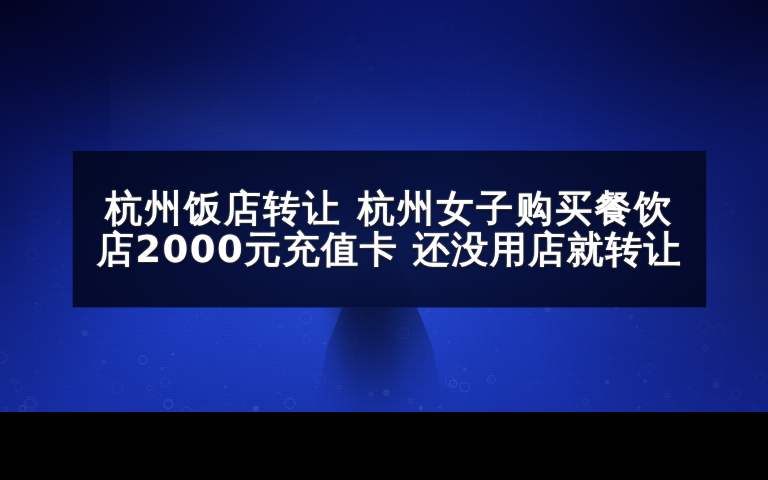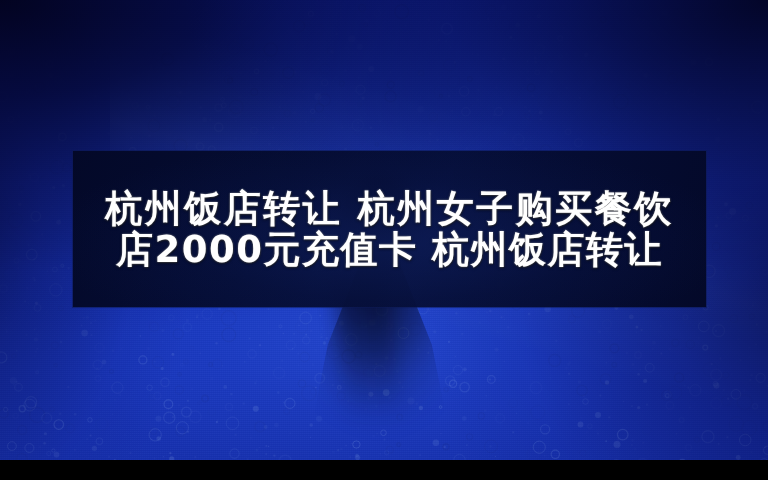--- a/index.html
+++ b/index.html
@@ -4,21 +4,21 @@
 <title>News Banner</title>
 <style>
   html, body {
     margin: 0;
     padding: 0;
     background: #000;
   }
   #stage {
     position: relative;
     width: 768px;
-    height: 460px;
+    height: 412px;
     overflow: hidden;
     background: #0a1a6e;
     font-family: "Liberation Sans", "DejaVu Sans", sans-serif;
   }
 
   
   .bg-layer {
     position: absolute;
     inset: 0;
     pointer-events: none;
@@ -1791,17 +1791,17 @@
 
   <div class="silhouette">
     <div class="sil-body"></div>
     <div class="sil-wisp"></div>
     <div class="sil-head"></div>
   </div>
 
   <div class="banner">
     <div class="banner-text">
       <div class="headline-line line-1">杭州饭店转让 杭州女子购买餐饮</div>
-      <div class="headline-line line-2">店2000元充值卡 杭州饭店转让</div>
+      <div class="headline-line line-2">店2000元充值卡 还没用店就转让</div>
     </div>
   </div>
 
 </div>
 
 </body></html>

